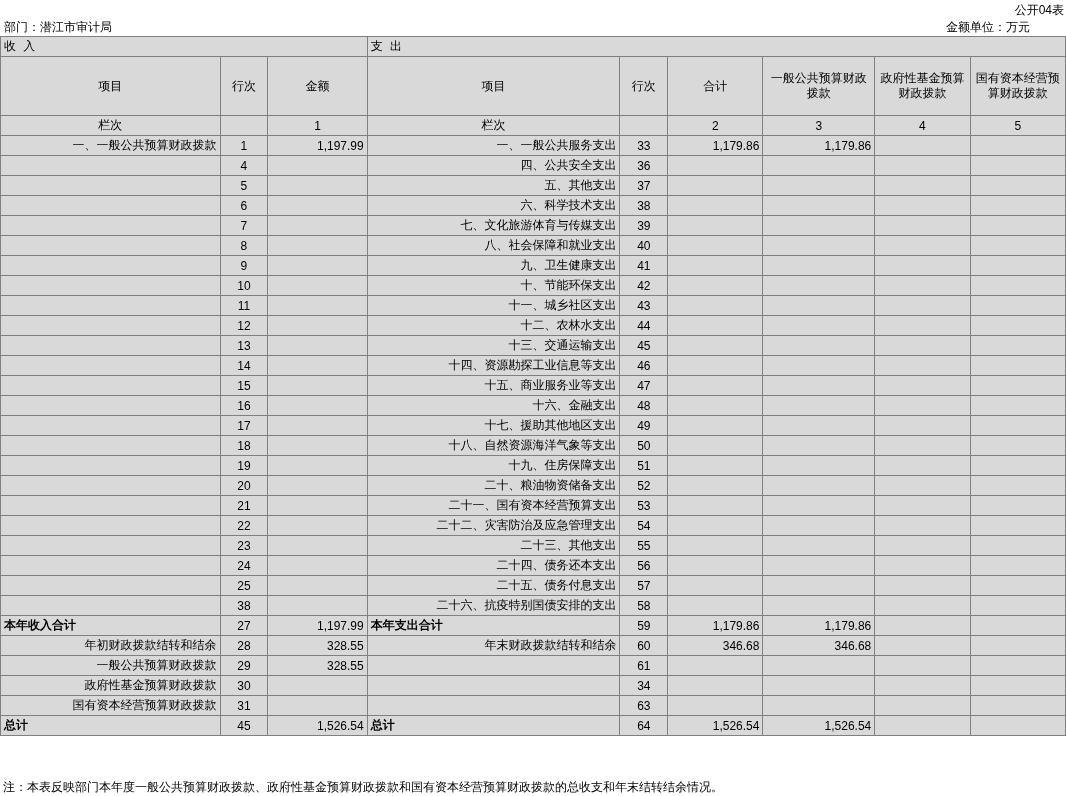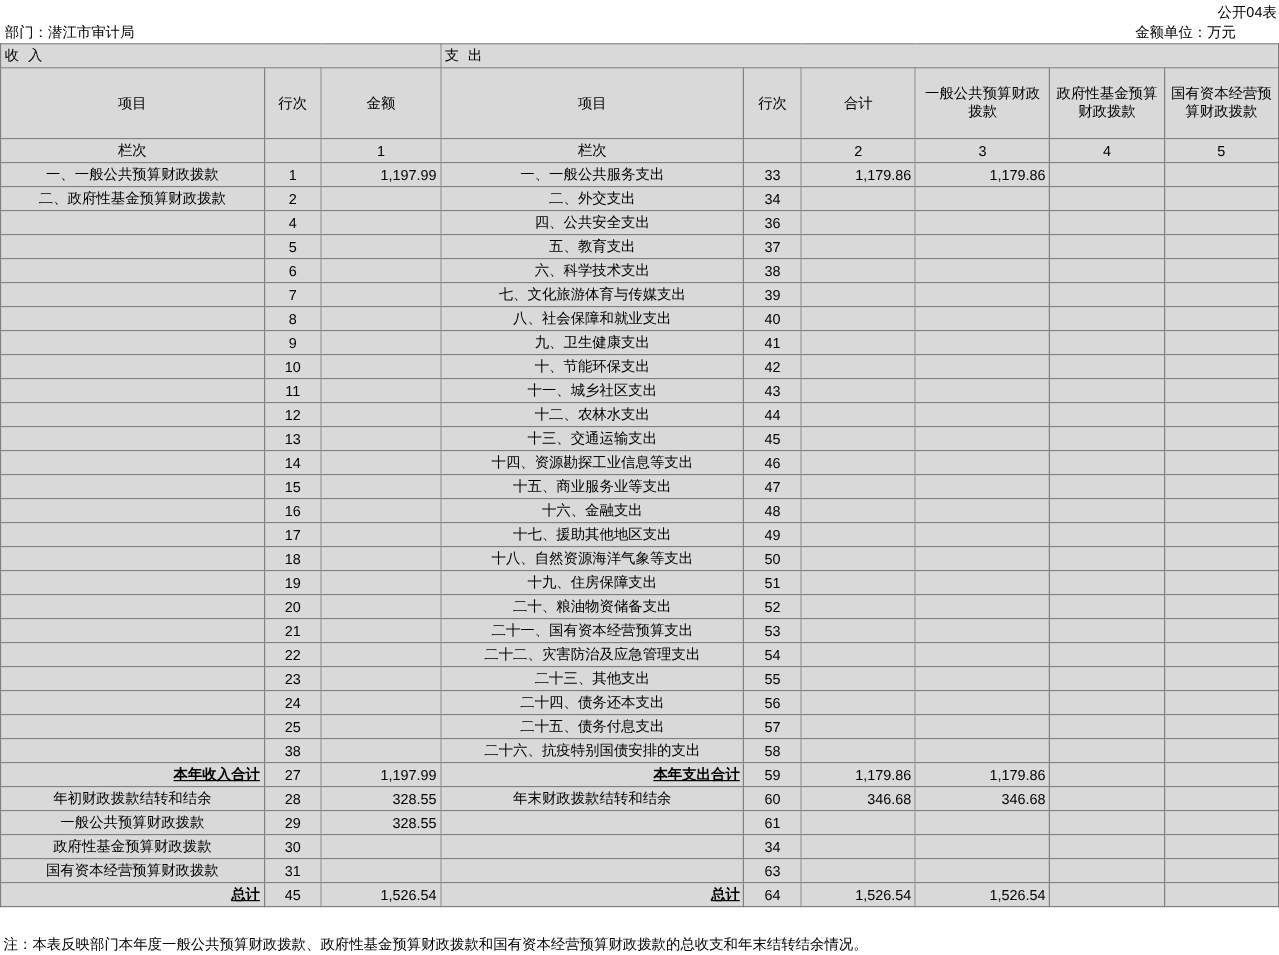--- a/index.html
+++ b/index.html
@@ -46,30 +46,30 @@
   }
   td.hdr{
     text-align:center;
     font-size:12px;
   }
   td.grp{
     text-align:left;
     letter-spacing:2px;
   }
   td.itemname{
-    text-align:center;
+    text-align:right;
   }
   td.num{
     text-align:center;
   }
   td.money{
     text-align:right;
     padding-right:4px;
   }
-  td.bold{font-weight:bold;text-align:right;text-decoration:underline;}
+  td.bold{font-weight:bold;text-align:left;}
   .noteline{
     position:absolute;left:3px;
     font-size:12px;
     white-space:nowrap;
   }
   
 </style>
 </head>
 <body>
 
@@ -128,46 +128,35 @@
           <td class="num">1</td>
           <td class="money">1,197.99</td>
           <td class="itemname">一、一般公共服务支出</td>
           <td class="num">33</td>
           <td class="money">1,179.86</td>
           <td class="money">1,179.86</td>
           <td class="money"></td>
           <td class="money"></td>
         </tr>
         <tr>
-          <td class="itemname">二、政府性基金预算财政拨款</td>
-          <td class="num">2</td>
-          <td class="money"></td>
-          <td class="itemname">二、外交支出</td>
-          <td class="num">34</td>
-          <td class="money"></td>
-          <td class="money"></td>
-          <td class="money"></td>
-          <td class="money"></td>
-        </tr>
-        <tr>
           <td class="itemname"></td>
           <td class="num">4</td>
           <td class="money"></td>
           <td class="itemname">四、公共安全支出</td>
           <td class="num">36</td>
           <td class="money"></td>
           <td class="money"></td>
           <td class="money"></td>
           <td class="money"></td>
         </tr>
         <tr>
           <td class="itemname"></td>
           <td class="num">5</td>
           <td class="money"></td>
-          <td class="itemname">五、教育支出</td>
+          <td class="itemname">五、其他支出</td>
           <td class="num">37</td>
           <td class="money"></td>
           <td class="money"></td>
           <td class="money"></td>
           <td class="money"></td>
         </tr>
         <tr>
           <td class="itemname"></td>
           <td class="num">6</td>
           <td class="money"></td>

